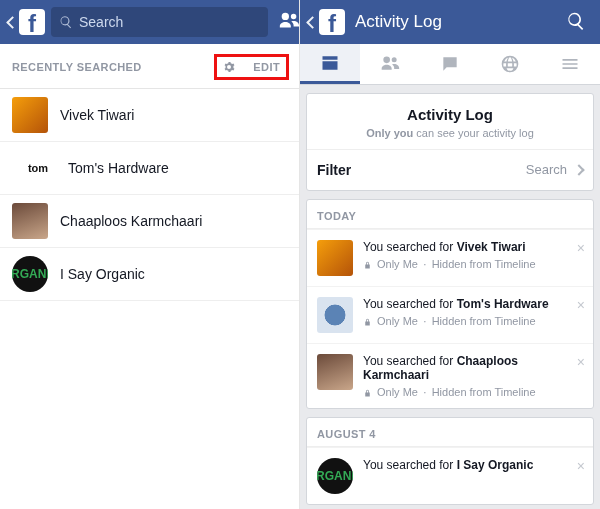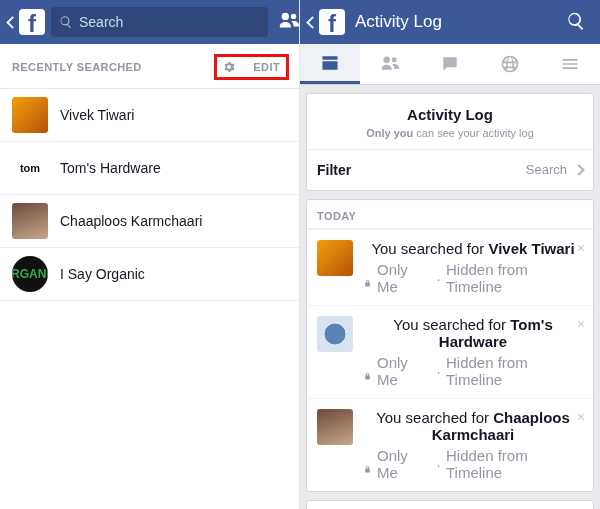--- a/index.html
+++ b/index.html
@@ -129,32 +129,32 @@
 
   .section-label{
     font-size:11px; font-weight:700; color:#9197a3; letter-spacing:.4px;
     padding:10px 10px 6px; border-bottom:1px solid #eee;
   }
   .log-row{
     display:flex; align-items:flex-start; gap:10px; padding:10px; border-top:1px solid #f2f2f2;
     position:relative;
   }
   .log-row:first-of-type{border-top:none;}
-  .log-text{font-size:15px; color:#141823;text-align:center;}
+  .log-text{font-size:12px; color:#141823;}
   .log-text b{font-weight:700;}
-  .log-meta{font-size:15px; color:#9197a3; margin-top:4px; display:flex; align-items:center; gap:5px;}
+  .log-meta{font-size:11px; color:#9197a3; margin-top:4px; display:flex; align-items:center; gap:5px;}
   .lock{width:9px;height:9px;}
   .lock svg{width:9px;height:9px;fill:#9197a3;}
   .log-x {position:absolute; top:10px; right:8px; color:#c4c8cf; font-size:14px; cursor:pointer;}
 
   
   .av-orange{background:linear-gradient(135deg,#f59e0b,#b45309);}
   .av-eye{background:radial-gradient(circle at 50% 50%, #5b83b5 0 40%, #d9e3ef 42% 100%);}
   .av-photo{background:linear-gradient(160deg,#6b4a3a,#c9a68a);}
-  .av-toms{background:#fff;color:#d11;font-weight:900; font-size:11px;}
+  .av-toms{background:#fff;color:#d11;font-weight:900; font-size:11px;margin-left:8px;}
   .av-organic{background:#111;border-radius:50%; color:#3a5; font-size:12px; font-weight:700;}
 </style>
 </head>
 <body>
 
 <div class="pane-left">
   <div class="topbar">
     <div class="fb-back">
       <span class="chev-left"></span>
       <span class="fb-logo">

